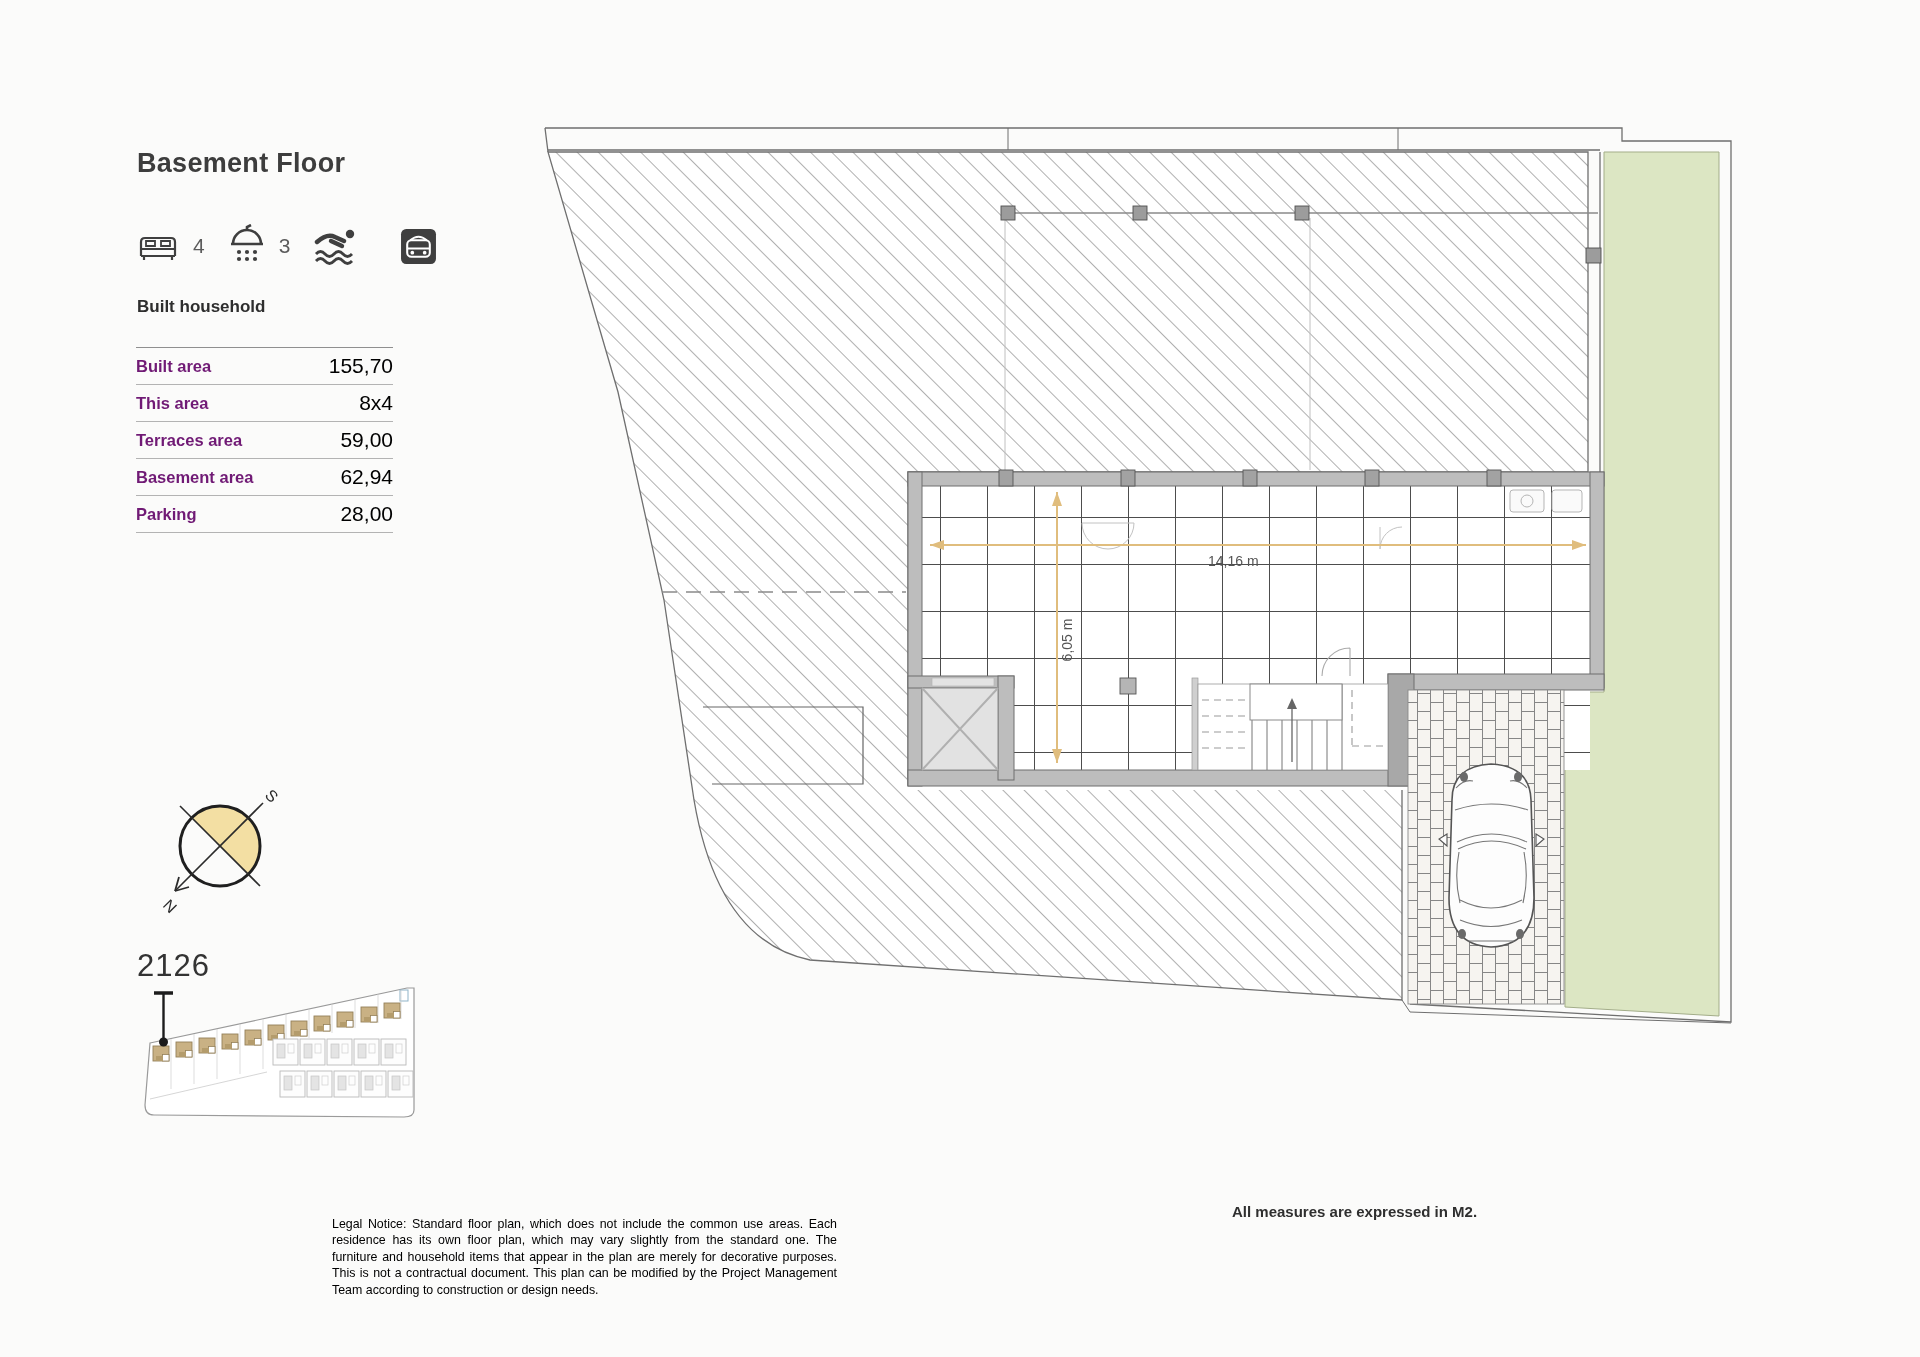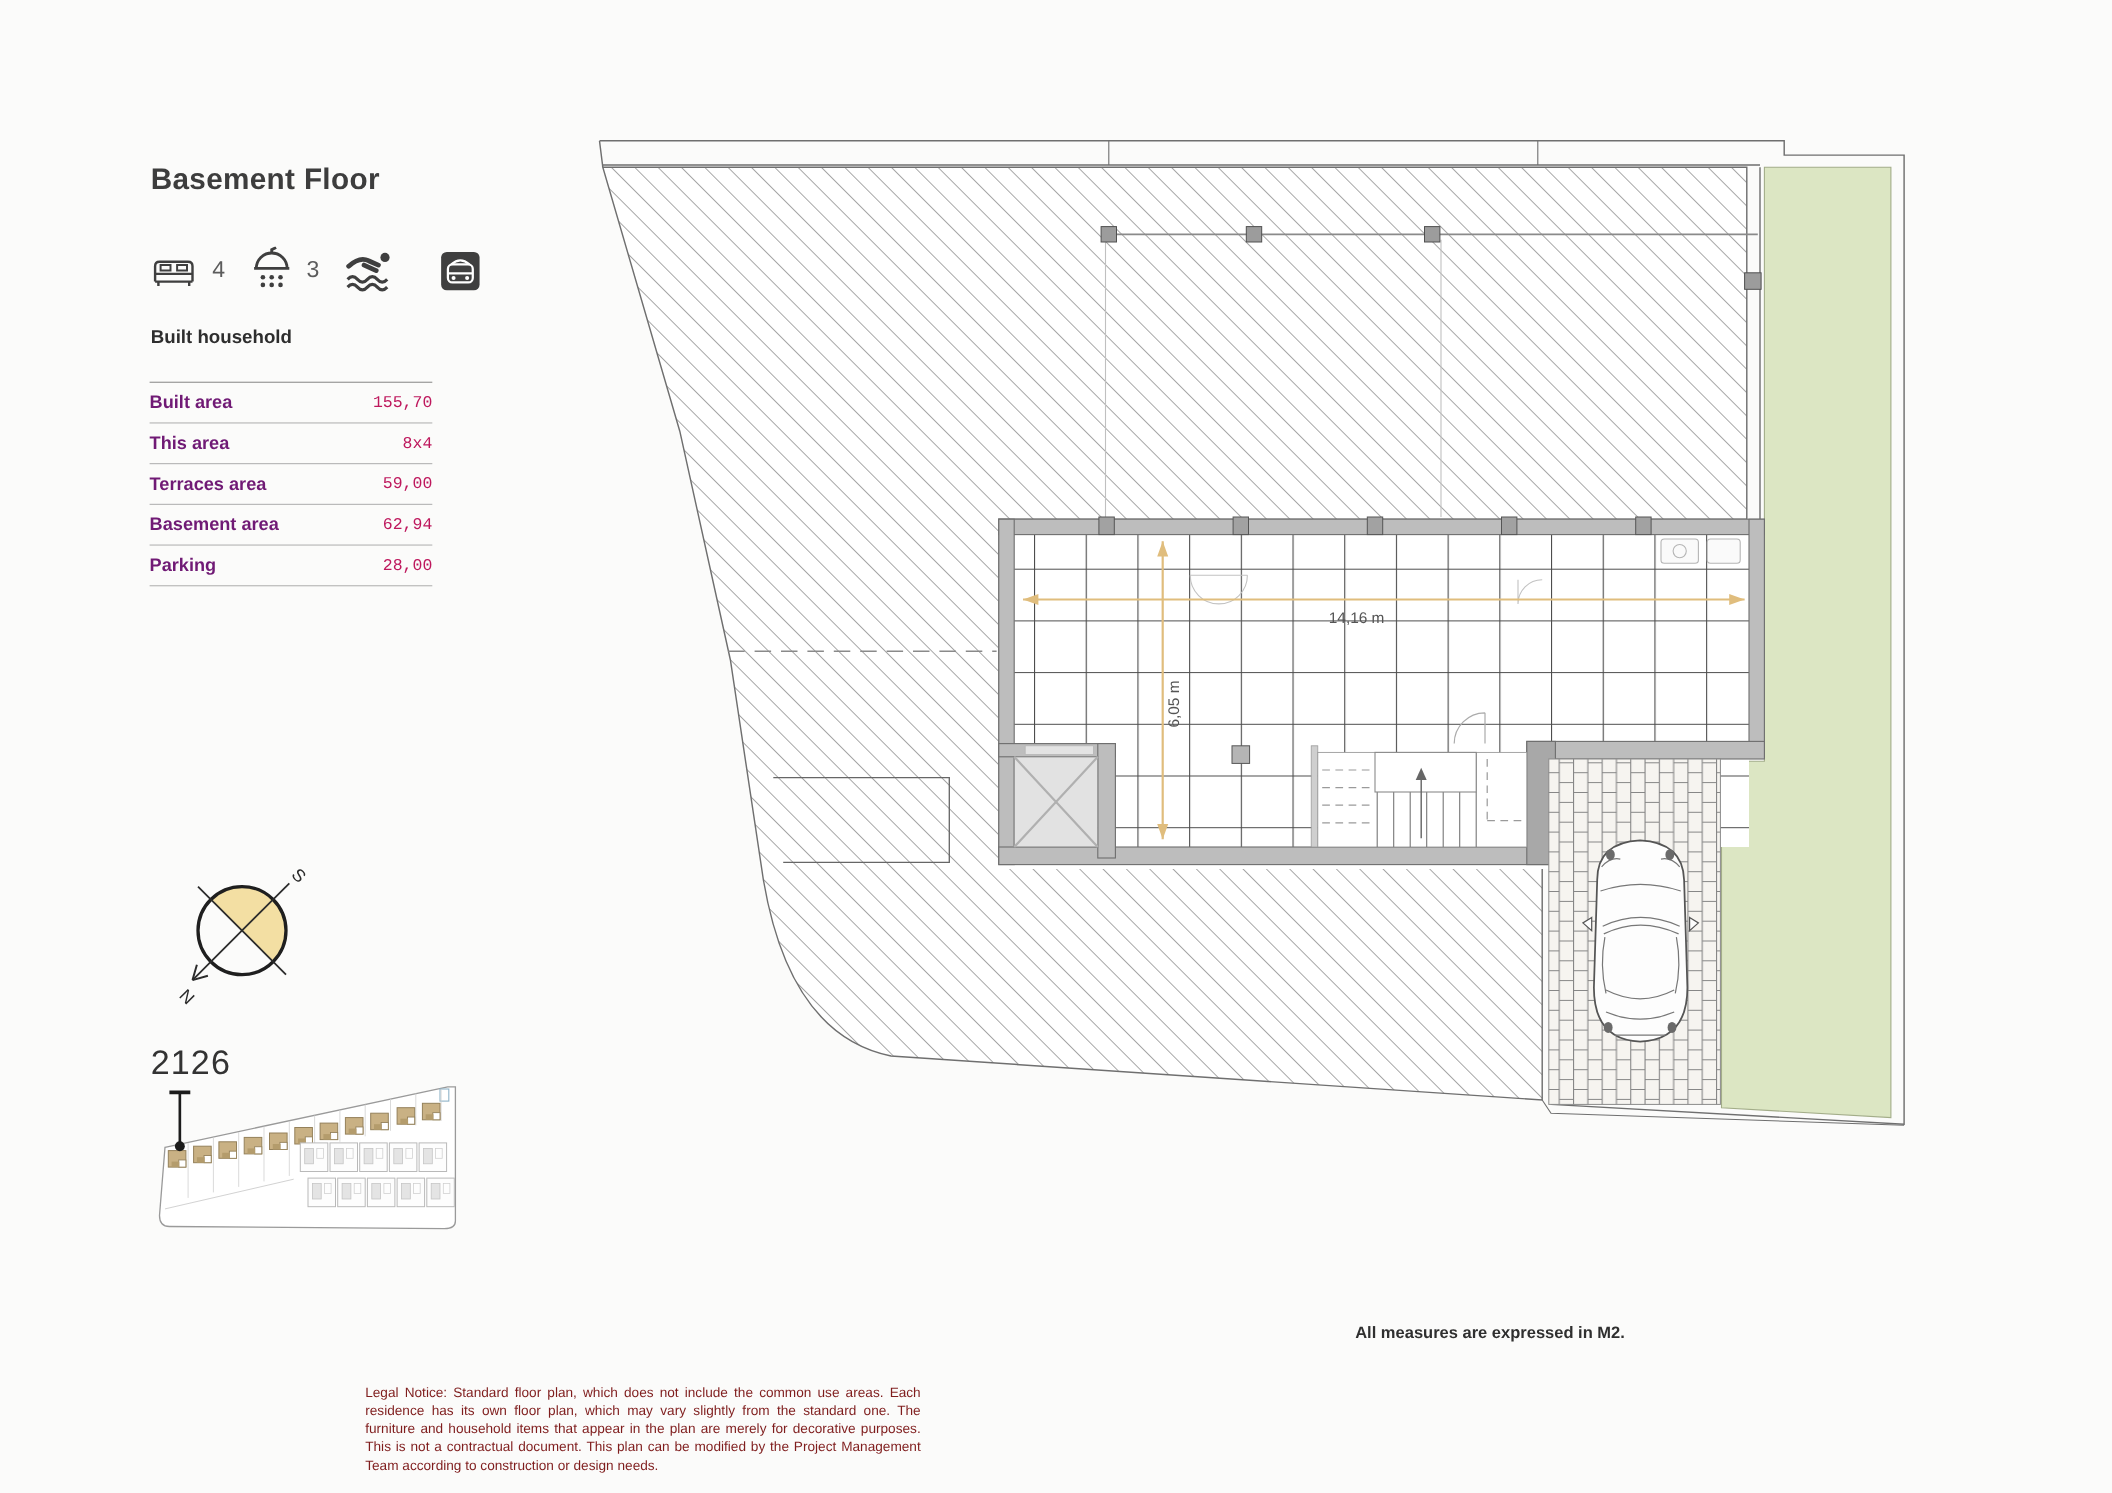--- a/index.html
+++ b/index.html
@@ -11,24 +11,24 @@
   }
   .abs{position:absolute;}
   
   .title{left:137px;top:148px;font-size:27px;font-weight:700;letter-spacing:.3px;color:#3d3d3d;}
   .features{left:137px;top:224px;display:flex;align-items:center;gap:14px;}
   .feat-count{font-size:21px;color:#5c5c5c;margin-right:10px;}
   .bs-title{left:137px;top:297px;font-size:17px;font-weight:bold;color:#2e2e2e;}
   .bs-table{left:136px;top:347px;width:257px;border-top:1px solid #8f8f8f;}
   .bs-row{display:flex;justify-content:space-between;align-items:center;height:36px;border-bottom:1px solid #b3b3b3;}
   .bs-label{font-size:16.5px;font-weight:600;color:#701a75;}
-  .bs-value{font-size:15px;color:#be185d;font-family:Liberation Mono, monospace;}
+  .bs-value{font-size:21px;color:#000000;}
   .unit-number{left:137px;top:948px;font-size:31px;letter-spacing:1px;color:#333;}
   
-  .legal{left:332px;top:1258px;width:505px;font-size:12.4px;line-height:16.4px;color:#7f1d1d;text-align:justify;}
+  .legal{left:332px;top:1216px;width:505px;font-size:12.4px;line-height:16.4px;color:#000000;text-align:justify;}
   .measures{left:1232px;top:1203px;font-size:15px;font-weight:600;color:#2f2f2f;}
   svg{display:block;}
 </style>
 </head>
 <body>
 
 <div class="abs title">Basement Floor</div>
 
 <div class="abs features">
   <span>

